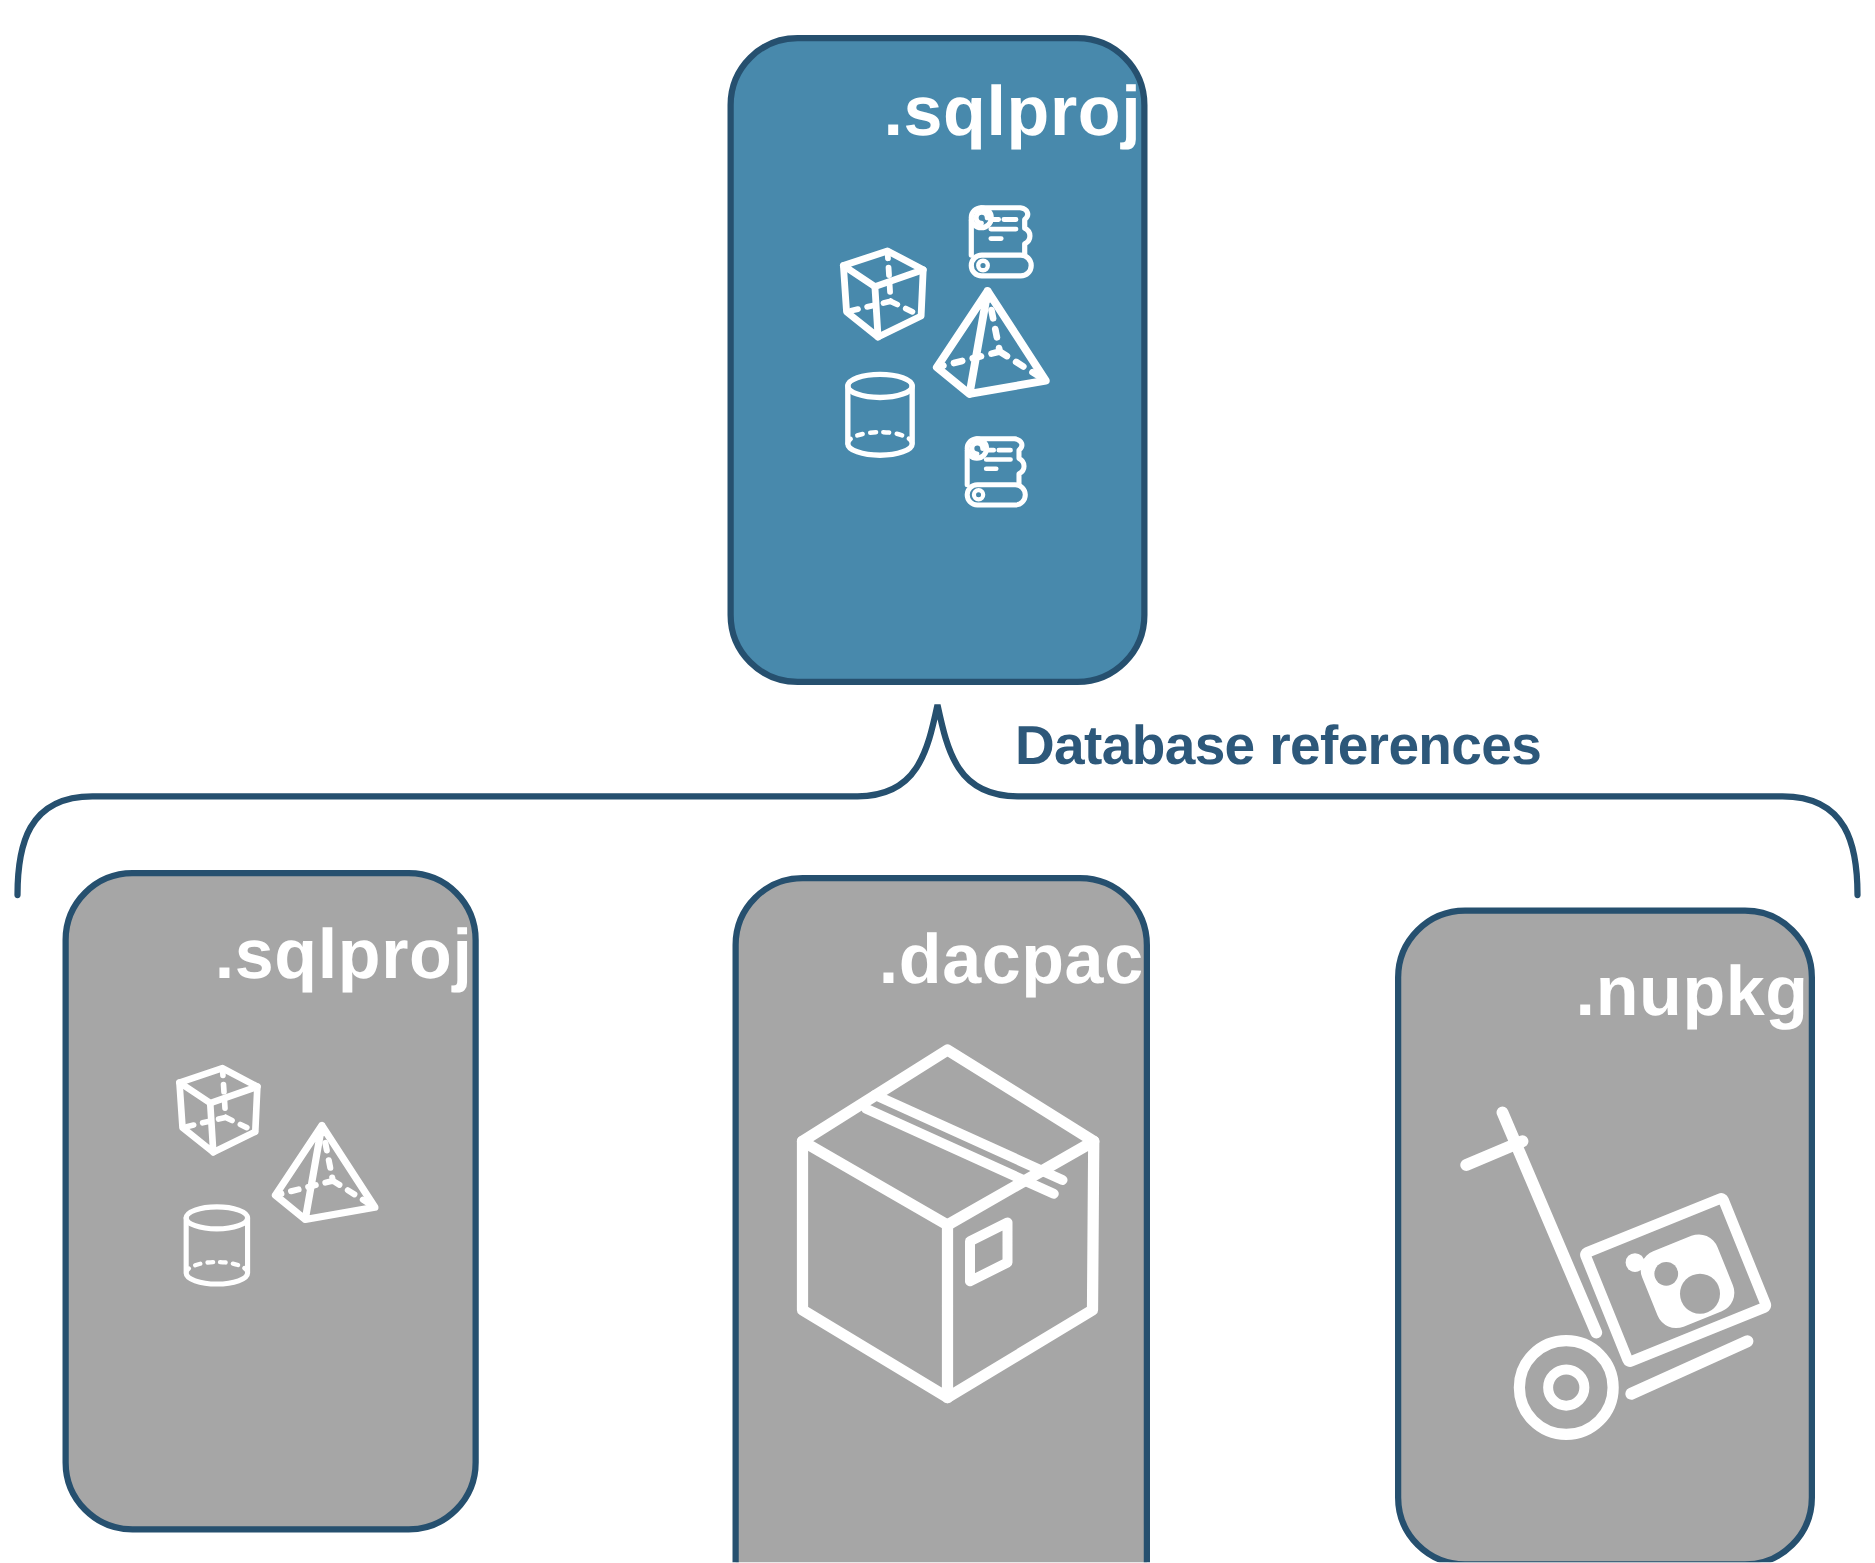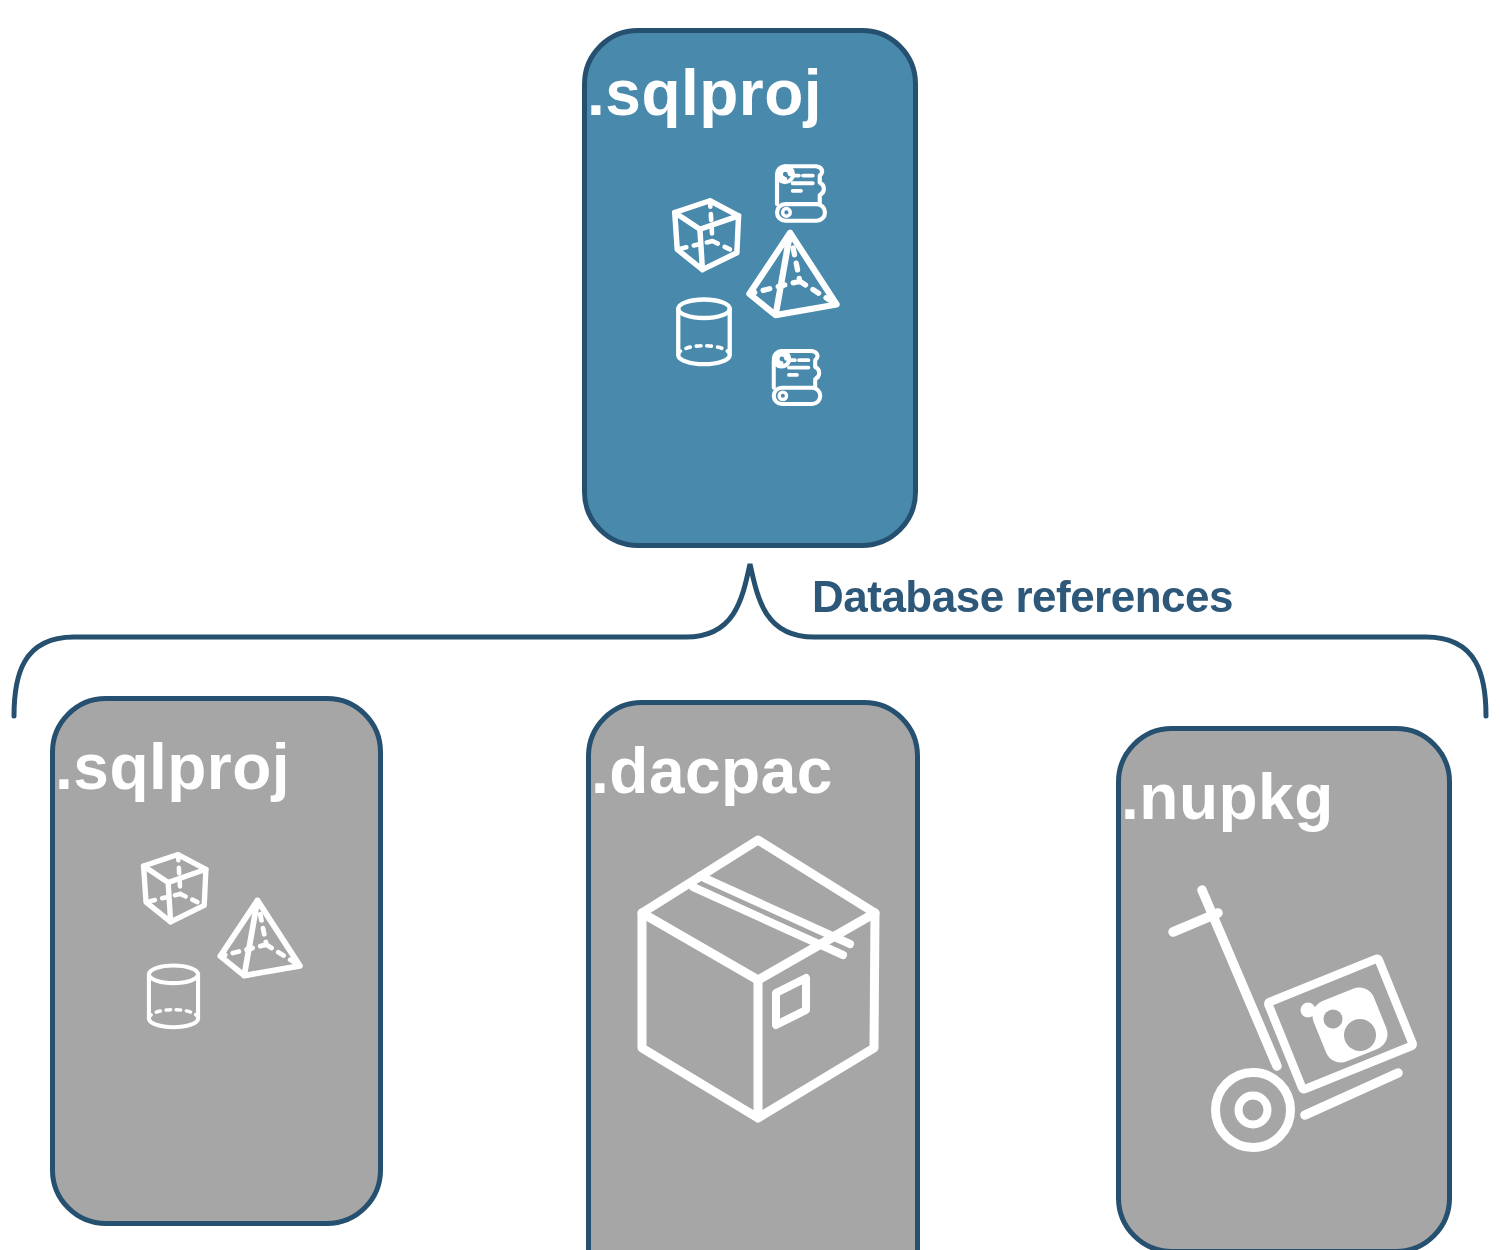--- a/index.html
+++ b/index.html
@@ -9,22 +9,22 @@
   }
   .node{
     position:absolute;box-sizing:border-box;
     border:5px solid #26506f;border-radius:56px;
   }
   .node--root{left:582px;top:28px;width:336px;height:520px;background:#4889ac;}
   .node--c0{left:50px;top:696px;width:333px;height:530px;background:#a6a6a6;}
   .node--c1{left:586px;top:700px;width:334px;height:671px;background:#a6a6a6;}
   .node--c2{left:1116px;top:698px;width:336px;height:528px;background:#a6a6a6;margin-top:28px;}
   .node-title{
-    color:#ffffff;font-weight:bold;font-size:64px;line-height:1;
-    text-align:left;padding-top:28px;letter-spacing:.5px;
+    color:#ffffff;font-weight:bold;font-size:56px;line-height:1;
+    text-align:right;padding-top:28px;letter-spacing:.5px;
   }
   .node--c0 .node-title,.node--c1 .node-title,.node--c2 .node-title{padding-top:34px;}
   .icon{
     position:absolute;
     stroke:#ffffff;fill:none;stroke-linecap:round;stroke-linejoin:round;
   }
   .brace{position:absolute;left:0;top:545px;}
   .connector-label{
     position:absolute;left:812px;top:572px;
     font-size:44px;font-weight:bold;color:#2d587a;letter-spacing:-.5px;white-space:nowrap;

